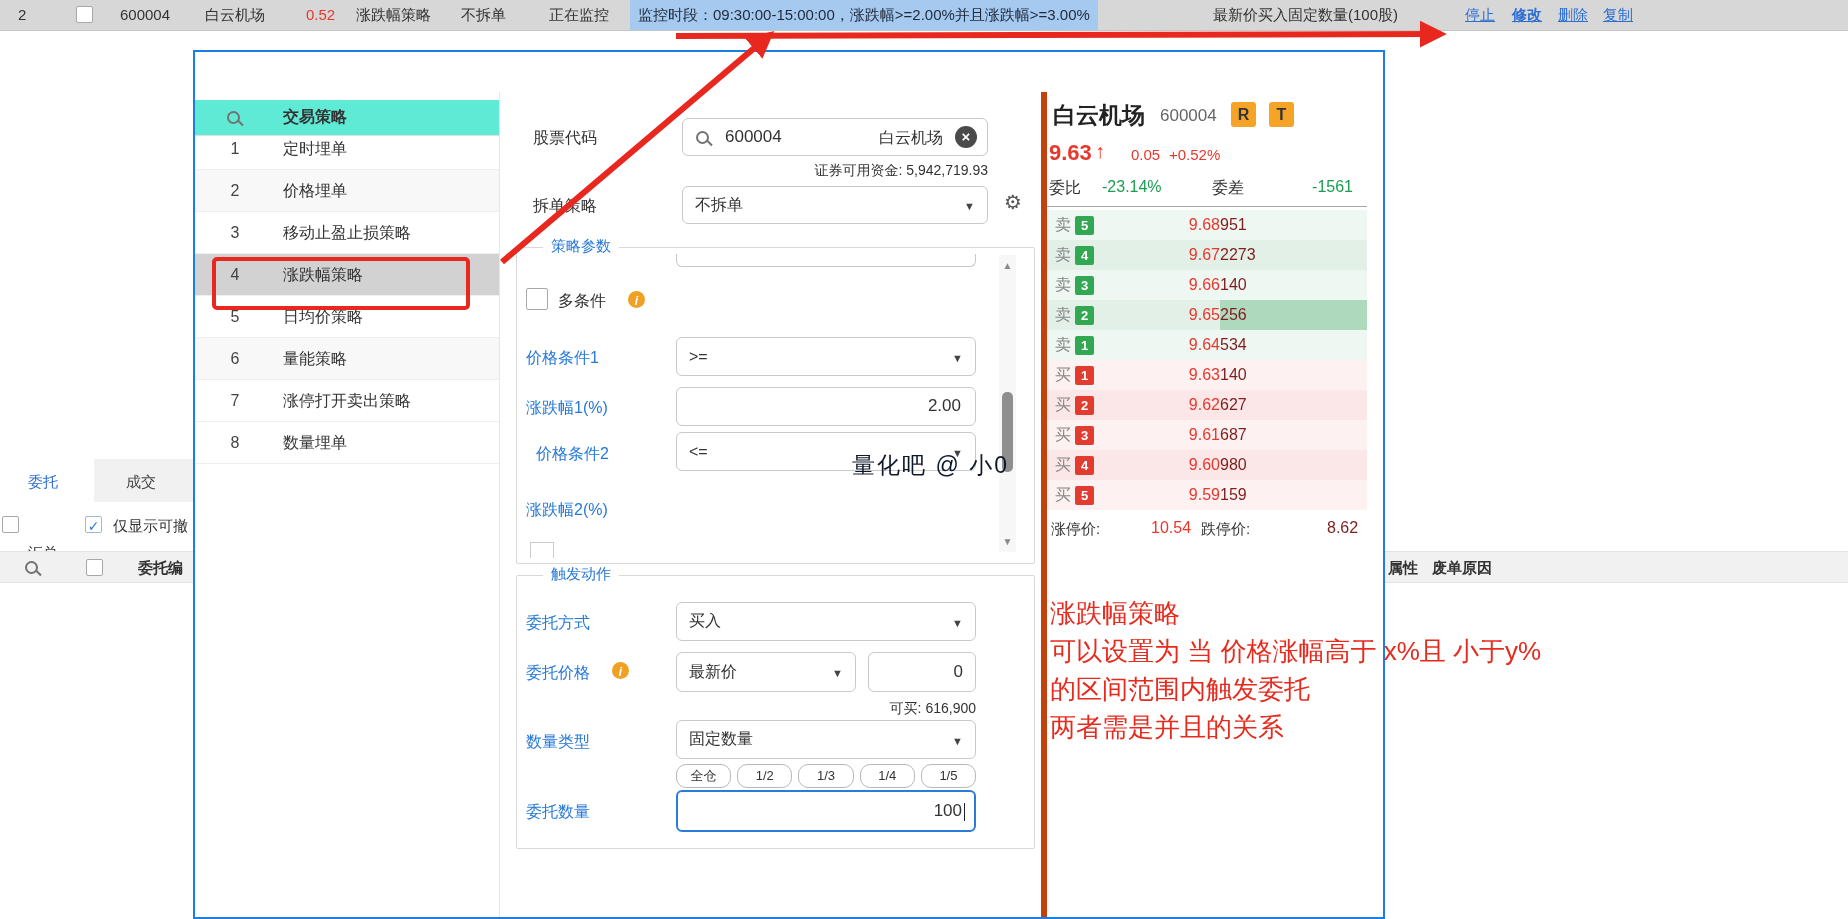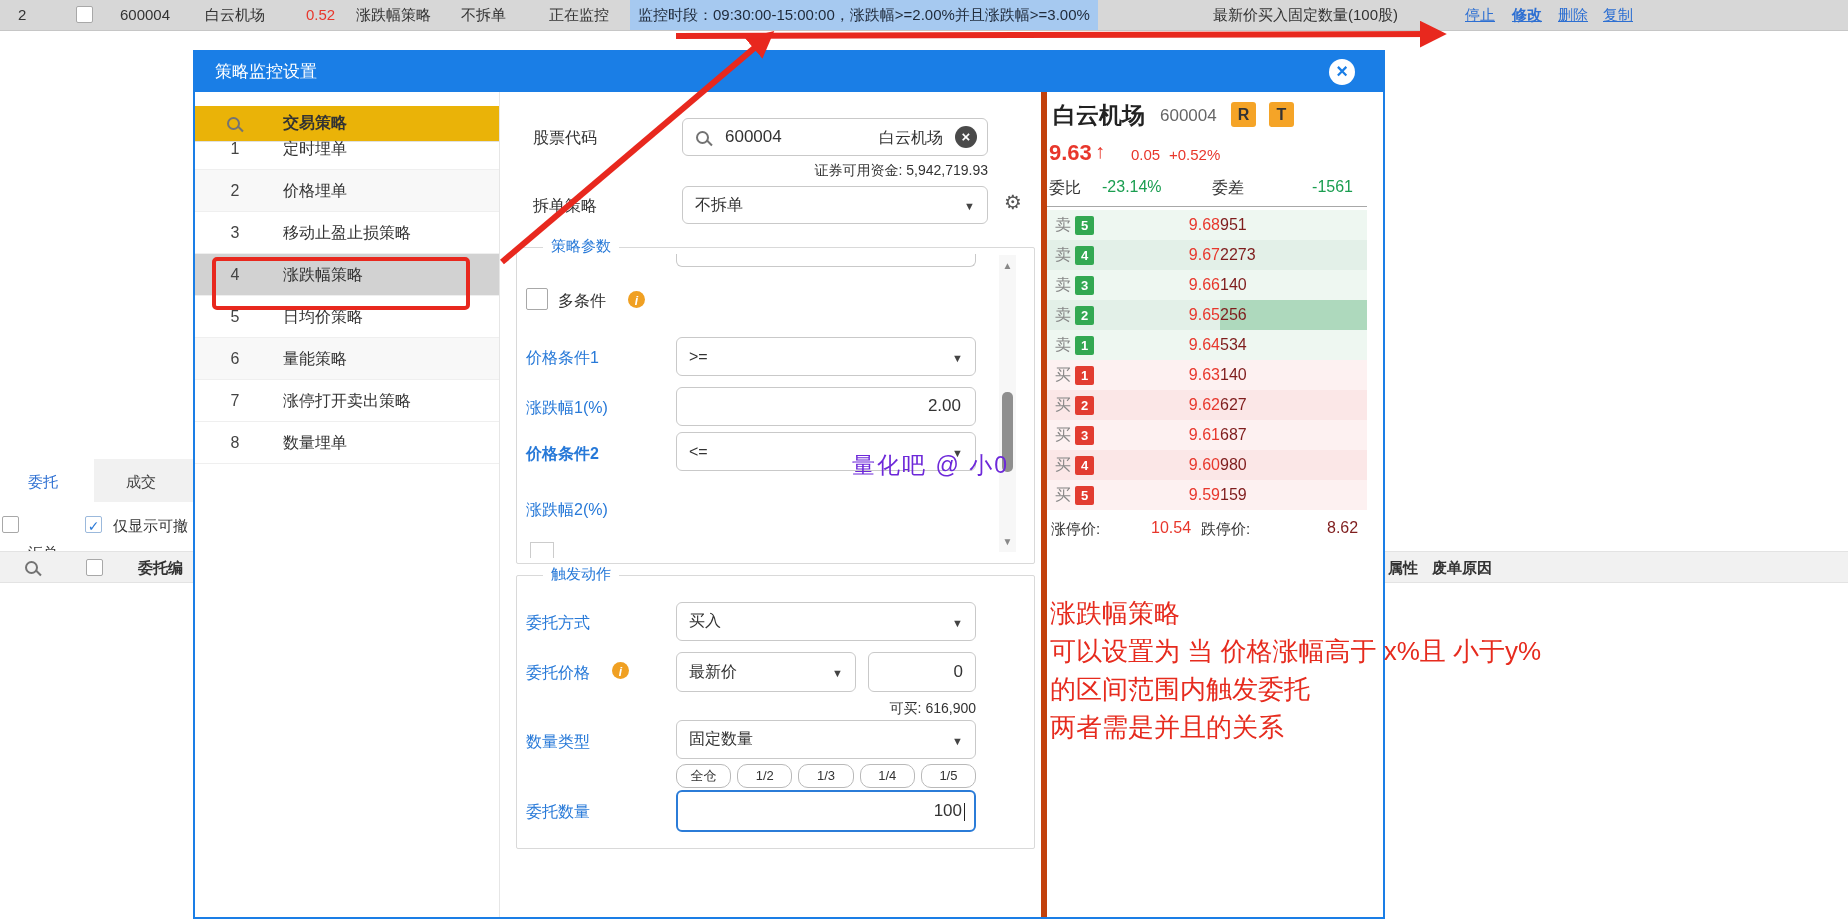--- a/index.html
+++ b/index.html
@@ -36,21 +36,21 @@
   .dialog{position:absolute;left:193px;top:50px;width:1192px;height:869px;background:#fff;
           border:2px solid #1a7ee6;box-sizing:border-box;z-index:10;}
   .titlebar{position:absolute;left:0;top:0;right:0;height:40px;background:#1a7ee6;}
   .titlebar .t{position:absolute;left:20px;top:0;line-height:40px;color:#fff;font-size:17px;}
   .close-btn{position:absolute;right:28px;top:7px;width:26px;height:26px;border-radius:50%;
              background:#fff;text-align:center;cursor:pointer;}
   .close-btn::after{content:"×";color:#1a7ee6;font-size:20px;font-weight:bold;line-height:25px;}
   .dcontent{position:absolute;left:0;top:40px;right:0;bottom:0;}
   
   .slist{position:absolute;left:0;top:0;width:304px;bottom:0;}
-  .slist .hrow{position:absolute;left:0;top:14px;width:100%;height:36px;background:#eab308;
+  .slist .hrow{position:absolute;left:0;top:8px;width:100%;height:36px;background:#5eead4;
                border-bottom:1px solid #e0e0e0;box-sizing:border-box;}
   .srow{position:absolute;left:0;width:100%;height:42px;border-bottom:1px solid #efefef;
         box-sizing:border-box;font-size:16px;cursor:pointer;}
   .srow .no{position:absolute;left:30px;top:0;width:20px;text-align:center;line-height:42px;color:#444;}
   .srow .lb{position:absolute;left:88px;top:0;line-height:42px;color:#333;}
   .srow.shade{background:#f8f8f8;}
   .srow.sel{background:#d2d2d2;}
   
   .mid{position:absolute;left:304px;top:0;width:548px;bottom:0;border-left:1px solid #e6e6e6;
        border-right:6px solid #c2410c;box-sizing:border-box;}
@@ -81,21 +81,21 @@
   .lrow.ask{background:#eef7f1;}
   .lrow.ask.alt{background:#e3f0e8;}
   .lrow.bid{background:#fdf1f1;}
   .lrow.bid.alt{background:#fbe7e7;}
   .lrow.hl .vol{background:#aed9bd;}
   
   .red-rect{position:absolute;left:212px;top:257px;width:250px;height:45px;border:4px solid #e8281e;
             border-radius:5px;z-index:55;pointer-events:none;}
   .note{position:absolute;left:1050px;top:594px;z-index:40;color:#e62b1e;font-size:26px;
         line-height:38px;white-space:nowrap;}
-  .watermark{position:absolute;left:852px;top:450px;z-index:40;color:#6d28d9;font-size:23px;
+  .watermark{position:absolute;left:852px;top:450px;z-index:40;color:#0f172a;font-size:23px;
              letter-spacing:2px;pointer-events:none;}
   .arrows{position:absolute;left:0;top:0;width:1848px;height:919px;z-index:60;pointer-events:none;}
 </style>
 </head>
 <body>
 
 <div class="topbar">
   <span class="cell" style="left:18px;">2</span>
   <div class="cb abs" style="left:76px;top:6px;"></div>
   <span class="cell" style="left:120px;">600004</span>
@@ -123,24 +123,20 @@
 
 <div class="hdr-band">
   <div class="mag abs" style="left:25px;top:9px;"></div>
   <div class="cb abs" style="left:86px;top:7px;"></div>
   <span class="abs" style="left:138px;top:7px;font-size:15px;font-weight:bold;">委托编</span>
   <span class="abs" style="left:1388px;top:7px;font-size:15px;font-weight:bold;">属性</span>
   <span class="abs" style="left:1432px;top:7px;font-size:15px;font-weight:bold;">废单原因</span>
 </div>
 
 <div class="dialog">
-  <div class="titlebar">
-    <span class="t">策略监控设置</span>
-    <div class="close-btn"></div>
-  </div>
   <div class="dcontent">
 
     <div class="slist">
       <div class="hrow">
         <div class="mag abs" style="left:32px;top:11px;"></div>
         <span class="abs" style="left:88px;top:7px;font-size:16px;font-weight:bold;">交易策略</span>
       </div>
       <div class="srow" style="top:36px;">
         <span class="no">1</span>
           <span class="lb">定时埋单</span>
@@ -204,21 +200,21 @@
       <div class="field dd abs" style="left:176px;top:245px;width:300px;height:39px;">
         <span>&gt;=</span>
           <span class="caret"></span>
       </div>
 
       <span class="abs blue-lab" style="left:26px;top:306px;">涨跌幅1(%)</span>
       <div class="field abs" style="left:176px;top:295px;width:300px;height:39px;">
         <span class="abs" style="right:14px;top:8px;font-size:17px;">2.00</span>
       </div>
 
-      <span class="abs blue-lab" style="left:26px;top:352px;font-weight:bold;">价格条件2</span>
+      <span class="abs blue-lab" style="left:36px;top:352px;">价格条件2</span>
       <div class="field dd abs" style="left:176px;top:340px;width:300px;height:39px;">
         <span>&lt;=</span>
           <span class="caret"></span>
       </div>
 
       <span class="abs blue-lab" style="left:26px;top:408px;">涨跌幅2(%)</span>
       <div class="abs" style="left:30px;top:450px;width:24px;height:16px;border:1px solid #ccc;border-bottom:none;box-sizing:border-box;"></div>
 
       <div class="sb-track">
         <span class="sb-ar" style="top:5px;">▲</span>

